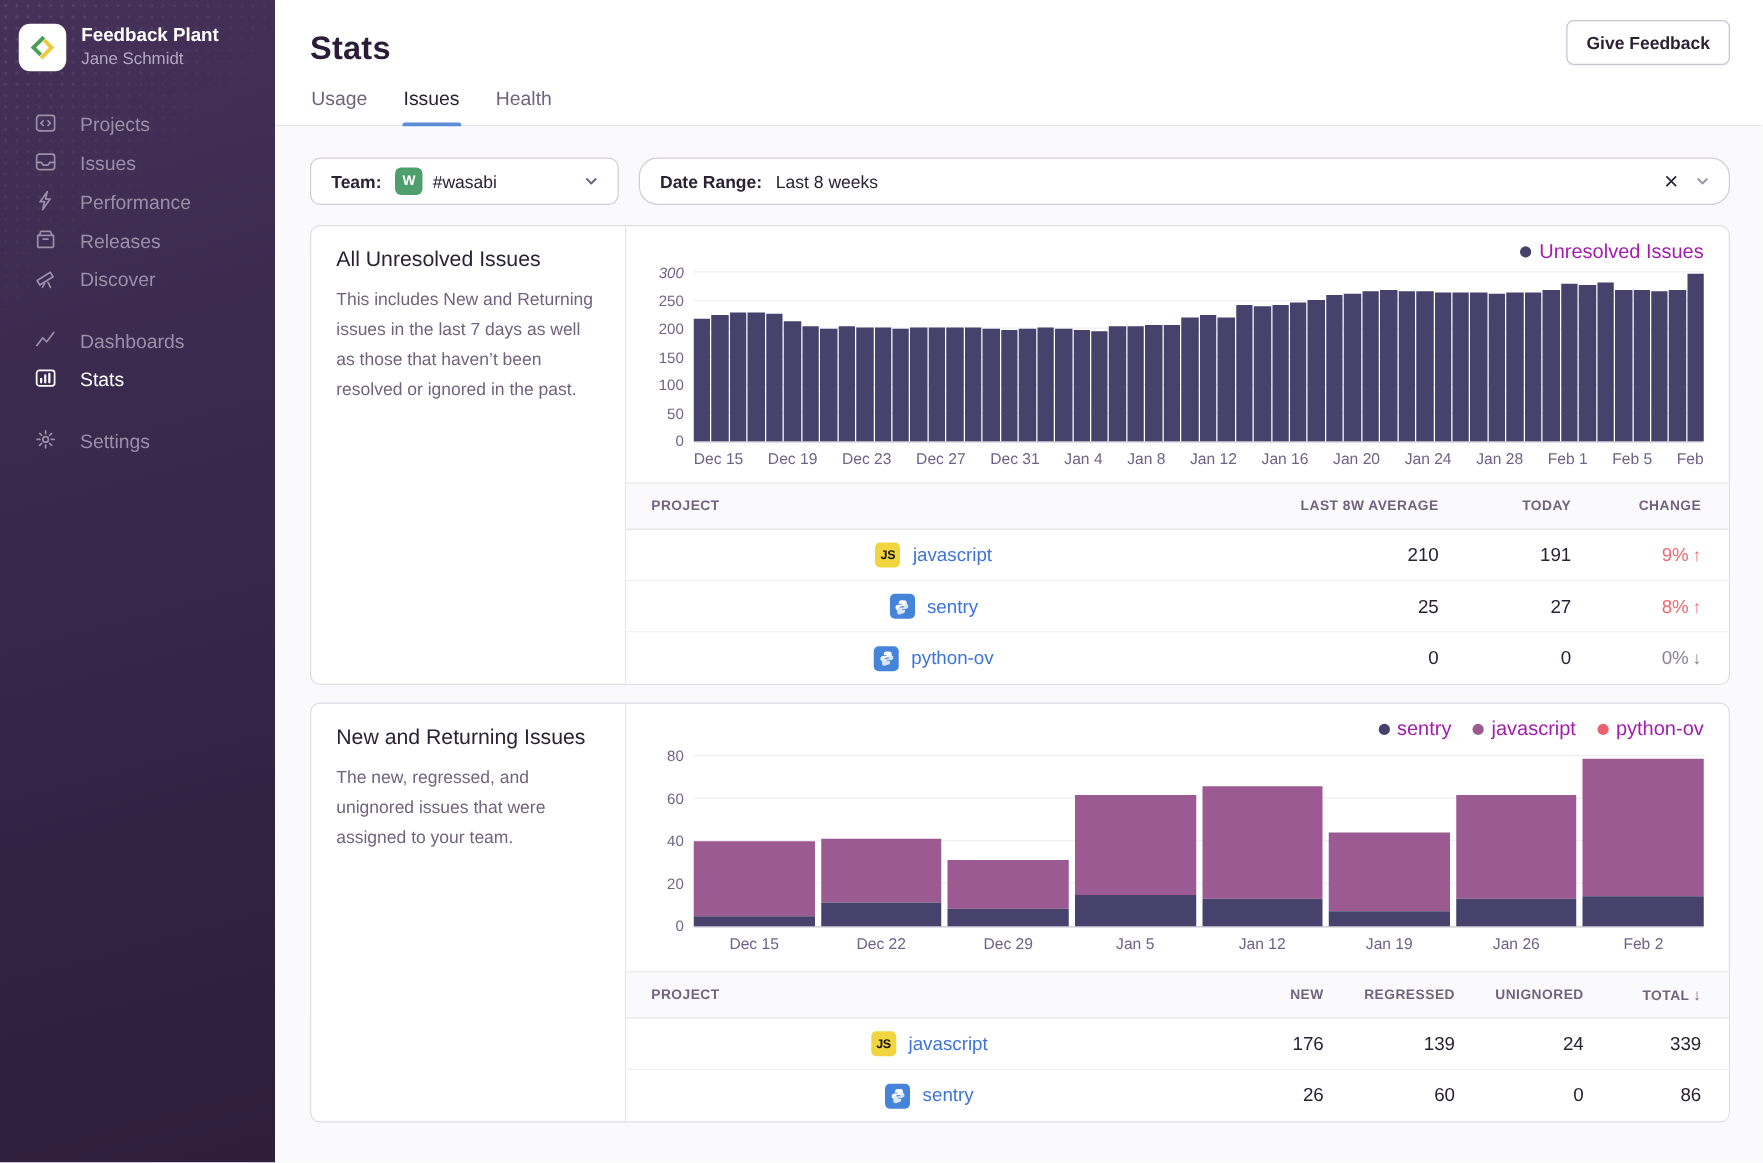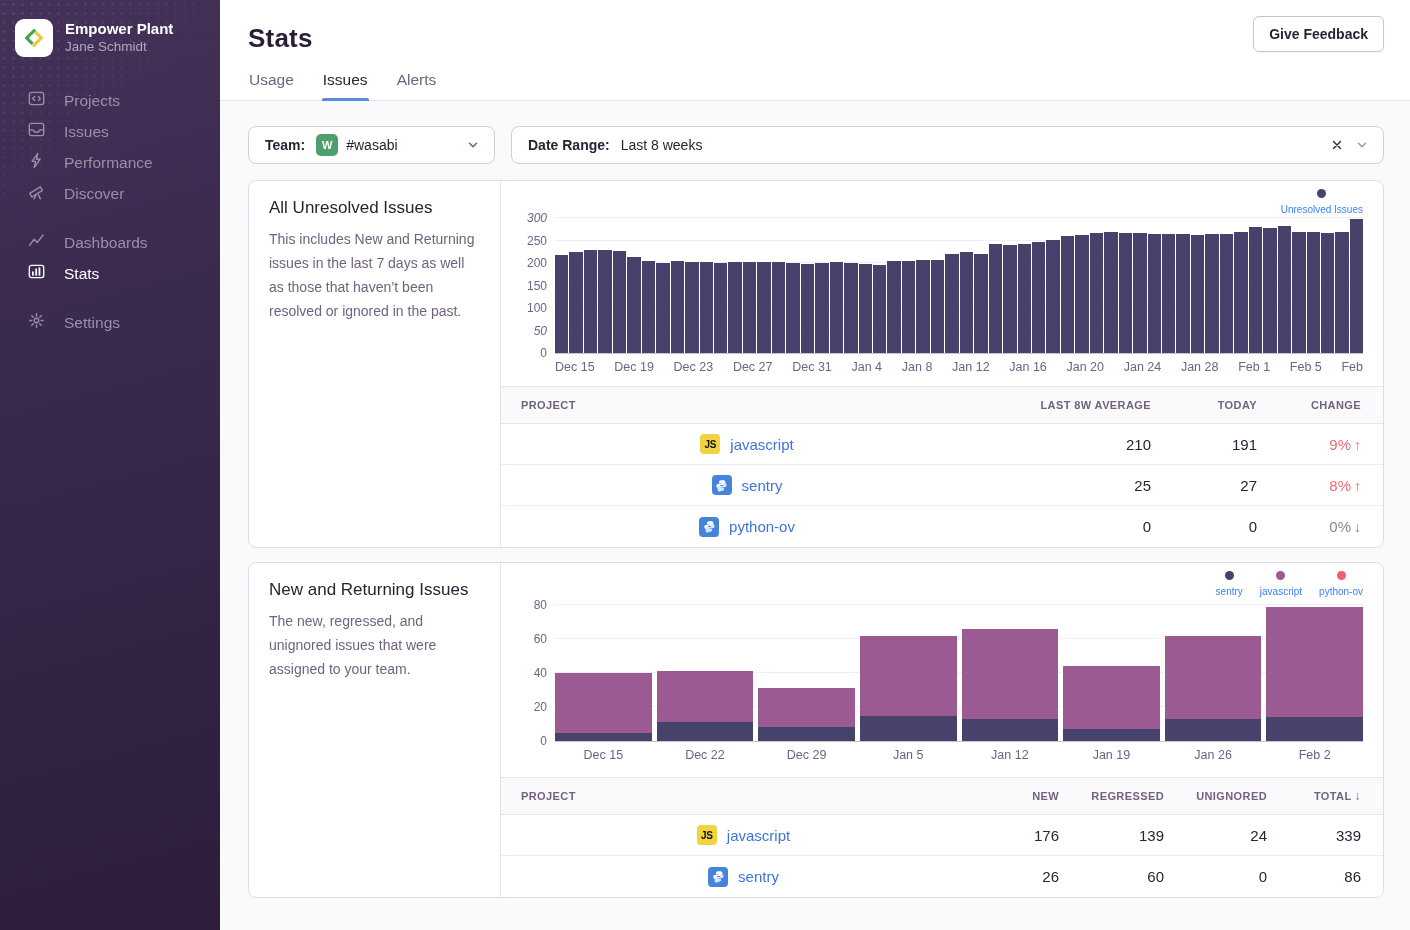--- a/index.html
+++ b/index.html
@@ -40,37 +40,37 @@
   .feedback-btn { background:#fff; border:1px solid #c9c2d1; border-radius:6px; padding:9px 15px; font-size:14px; font-weight:700; color:#2b2233; cursor:pointer; box-shadow:0 1px 2px rgba(43,34,51,.04); font-family:inherit; }
   .tabs { display:flex; gap:27px; padding:0 28px; margin-top:13px; border-bottom:1px solid #e7e3ea; }
   .tab { font-size:15.5px; color:#71637e; padding:4px 1px 11px; cursor:pointer; position:relative; }
   .tab.active { color:#2b2233; }
   .tab.active::after { content:""; position:absolute; left:0; right:0; bottom:-1px; height:3px; background:#5a8cd8; border-radius:2px 2px 0 0; }
   .content { flex:1; background:#faf9fb; padding:25px 26px 0 28px; overflow:hidden; }
   
   .filters { display:flex; gap:16px; margin-bottom:16px; }
   .filter-box { background:#fff; border:1px solid #d4cdda; border-radius:8px; height:38px; display:flex; align-items:center; padding:0 13px 0 16px; font-size:14px; color:#2b2233; cursor:pointer; }
   .team-box { width:247px; }
-  .range-box { flex:1; }
+  .range-box { flex:1;border-radius:15px; }
   .filter-label { font-weight:700; margin-right:11px; }
   .team-avatar { width:22px; height:22px; background:#4f9e6d; border-radius:5px; color:#fff; font-size:11px; font-weight:700; display:grid; place-items:center; margin-right:8px; }
   .spacer { flex:1; }
   .icon-btn { display:grid; place-items:center; width:18px; height:18px; color:#2b2233; cursor:pointer; }
   .chev { color:#9d93a8; display:grid; place-items:center; width:16px; height:16px; }
   .chev.team { color:#71637e; }
   .range-box .icon-btn { margin-right:8px; }
   
   .panel { background:#fff; border:1px solid #e0dce6; border-radius:8px; display:grid; grid-template-columns:252px 1fr; margin-bottom:14px; overflow:hidden; }
   .panel-desc { padding:17px 20px; border-right:1px solid #e7e3ea; }
   .panel-title { font-size:17px; color:#2b2233; margin:0 0 9px; font-weight:400; }
   .panel-desc p { margin:0; font-size:14px; line-height:24px; color:#71637e; }
   .panel-right { min-width:0; }
   .chart-wrap { padding:11px 20px 0 16px; }
   .legend { display:flex; justify-content:flex-end; align-items:center; gap:17px; height:19px; margin-bottom:3px; }
-  .legend-item { display:flex; align-items:center; gap:6px; font-size:10px; color:#3b82f6; cursor:pointer;flex-direction:column; }
+  .legend-item { display:flex; align-items:center; gap:6px; font-size:16px; color:#a21caf; cursor:pointer; }
   .legend-dot { width:9px; height:9px; border-radius:50%; }
   .dot-navy { background:#46426b; }
   .dot-purple { background:#9c5a92; }
   .dot-red { background:#e9626e; }
   .plot { position:relative; margin-left:38px; border-bottom:1px solid #c8c2d1; }
   .plot-1 { height:140px; }
   .plot-2 { height:146px; }
   .gridline { position:absolute; left:0; right:0; height:1px; background:#f1edf4; }
   .y-label { position:absolute; left:-40px; width:32px; text-align:right; font-size:12px; color:#6f6287; transform:translateY(50%); line-height:12px; }
   .bars { position:absolute; left:0; right:0; top:0; bottom:0; display:flex; align-items:flex-end; gap:1px; }
@@ -105,21 +105,21 @@
 
 <aside class="sidebar">
   <div class="org">
     <div class="org-logo">
       <svg width="24" height="24" viewBox="0 0 24 24">
         <path d="M12 2.5 2.5 12l7 7 2.2-2.2L6.9 12l7.3-7.3z" fill="#4a9e56"></path>
         <path d="M12 21.5 21.5 12l-7-7-2.2 2.2 4.8 4.8-7.3 7.3z" fill="#edc93c"></path>
       </svg>
     </div>
     <div class="org-text">
-      <div class="org-name">Empower Plant</div>
+      <div class="org-name">Feedback Plant</div>
       <div class="org-user">Jane Schmidt</div>
     </div>
   </div>
   <nav class="nav">
     <div class="nav-item">
       <span><svg viewBox="0 0 18 18">
             <rect x="2.2" y="3.2" width="13.6" height="11.6" rx="2"></rect>
             <path d="M7.2 7.2 5.4 9l1.8 1.8M10.8 7.2 12.6 9l-1.8 1.8"></path>
           </svg></span>
       <span>Projects</span>
@@ -129,20 +129,28 @@
             <rect x="2.2" y="3.2" width="13.6" height="11.6" rx="2"></rect>
             <path d="M2.2 9.4h3.6l1.4 2h3.6l1.4-2h3.6"></path>
           </svg></span>
       <span>Issues</span>
     </div>
     <div class="nav-item">
       <span><svg viewBox="0 0 18 18">
             <path d="M10.2 2.2 4.8 9.8h3.4l-1.4 6 5.6-8H9z"></path>
           </svg></span>
       <span>Performance</span>
+    </div>
+    <div class="nav-item">
+      <span><svg viewBox="0 0 18 18">
+            <path d="M3 6h12v8.3a.7.7 0 0 1-.7.7H3.7a.7.7 0 0 1-.7-.7z"></path>
+            <path d="M4.2 6 5.4 3h7.2l1.2 3"></path>
+            <path d="M7.2 8.8h3.6"></path>
+          </svg></span>
+      <span>Releases</span>
     </div>
     <div class="nav-item">
       <span><svg viewBox="0 0 18 18">
             <path d="M2.6 10.8 12.6 4.6l2 3.4-10 6.2z"></path>
             <path d="M8.4 12.8 6.6 16M10.8 12.2l1.9 3.8"></path>
           </svg></span>
       <span>Discover</span>
     </div>
     <div class="nav-gap"></div>
     <div class="nav-item">
@@ -171,21 +179,21 @@
 
 <div class="main">
   <div class="topbar">
     <div class="page-title">Stats</div>
     <button class="feedback-btn">Give Feedback</button>
   </div>
 
   <div class="tabs">
     <div class="tab">Usage</div>
     <div class="tab active">Issues</div>
-    <div class="tab">Alerts</div>
+    <div class="tab">Health</div>
   </div>
 
   <div class="content">
 
     <div class="filters">
       <div class="filter-box team-box">
         <span class="filter-label">Team:</span>
         <span class="team-avatar">W</span>
         <span>#wasabi</span>
         <span class="spacer"></span>
@@ -221,21 +229,21 @@
         <div class="chart-wrap">
           <div class="legend">
             <span class="legend-item">
               <span class="legend-dot dot-navy"></span>
               <span>Unresolved Issues</span>
             </span>
           </div>
           <div class="plot plot-1">
               <div class="y-label" style="bottom: 0px;">0</div>
               <div class="gridline" style="bottom: 22.5px;"></div>
-              <div class="y-label" style="bottom: 22.5px; font-style: italic;">50</div>
+              <div class="y-label" style="bottom: 22.5px;">50</div>
               <div class="gridline" style="bottom: 45px;"></div>
               <div class="y-label" style="bottom: 45px;">100</div>
               <div class="gridline" style="bottom: 67.5px;"></div>
               <div class="y-label" style="bottom: 67.5px;">150</div>
               <div class="gridline" style="bottom: 90px;"></div>
               <div class="y-label" style="bottom: 90px;">200</div>
               <div class="gridline" style="bottom: 112.5px;"></div>
               <div class="y-label" style="bottom: 112.5px;">250</div>
               <div class="gridline" style="bottom: 135px;"></div>
               <div class="y-label" style="bottom: 135px; font-style: italic;">300</div>

